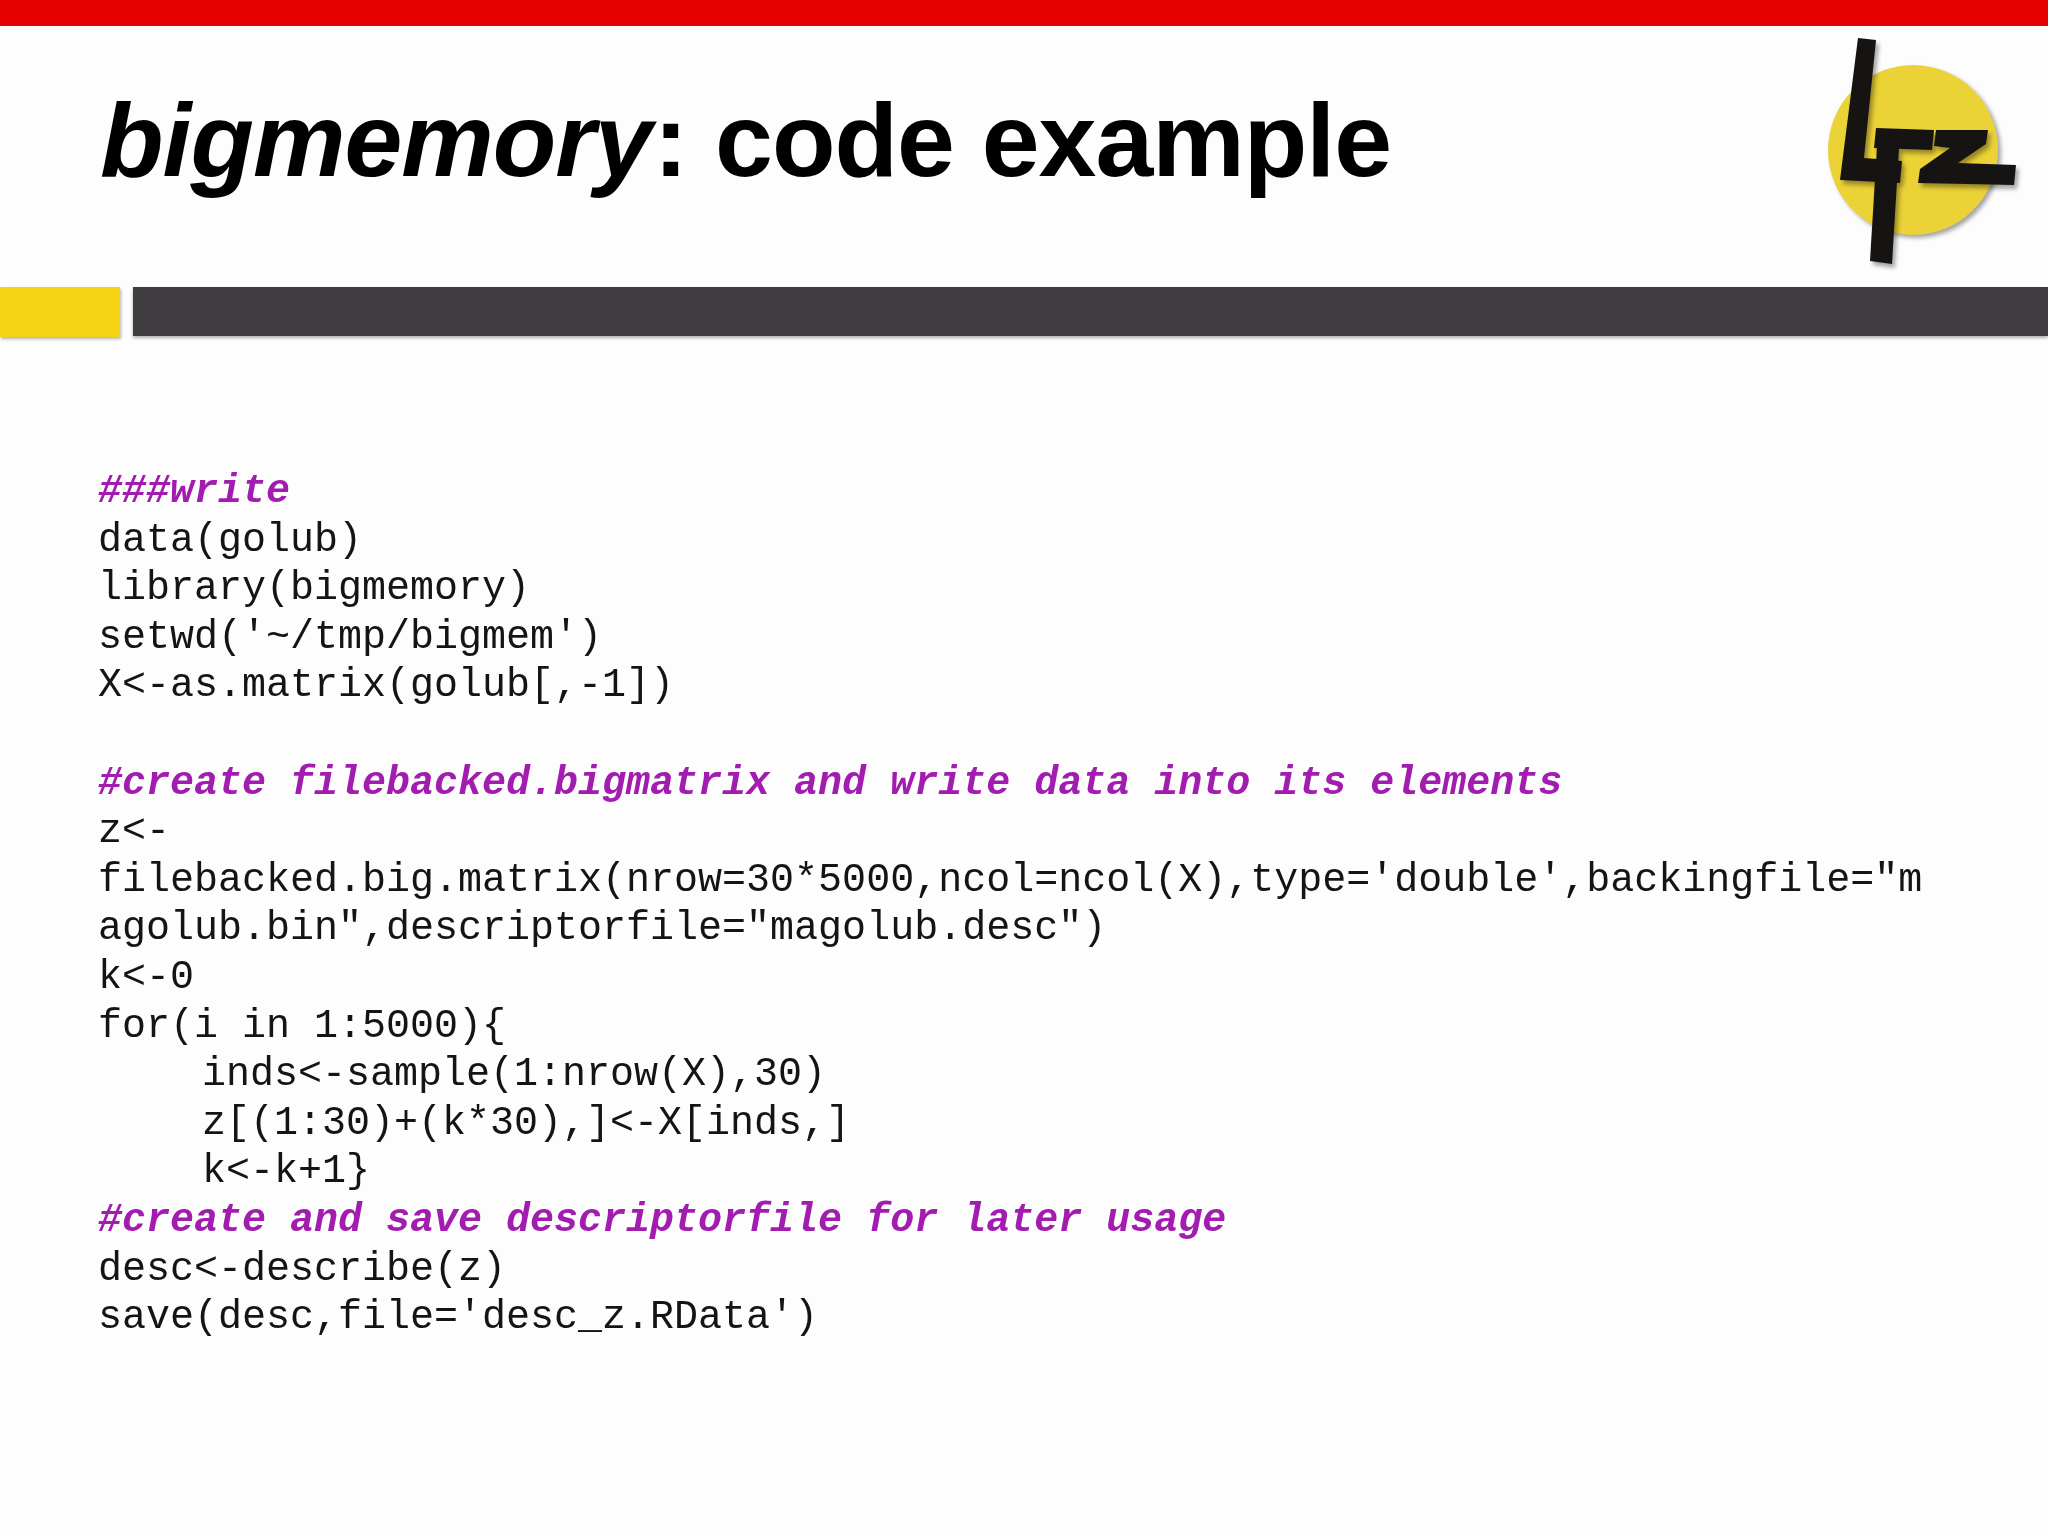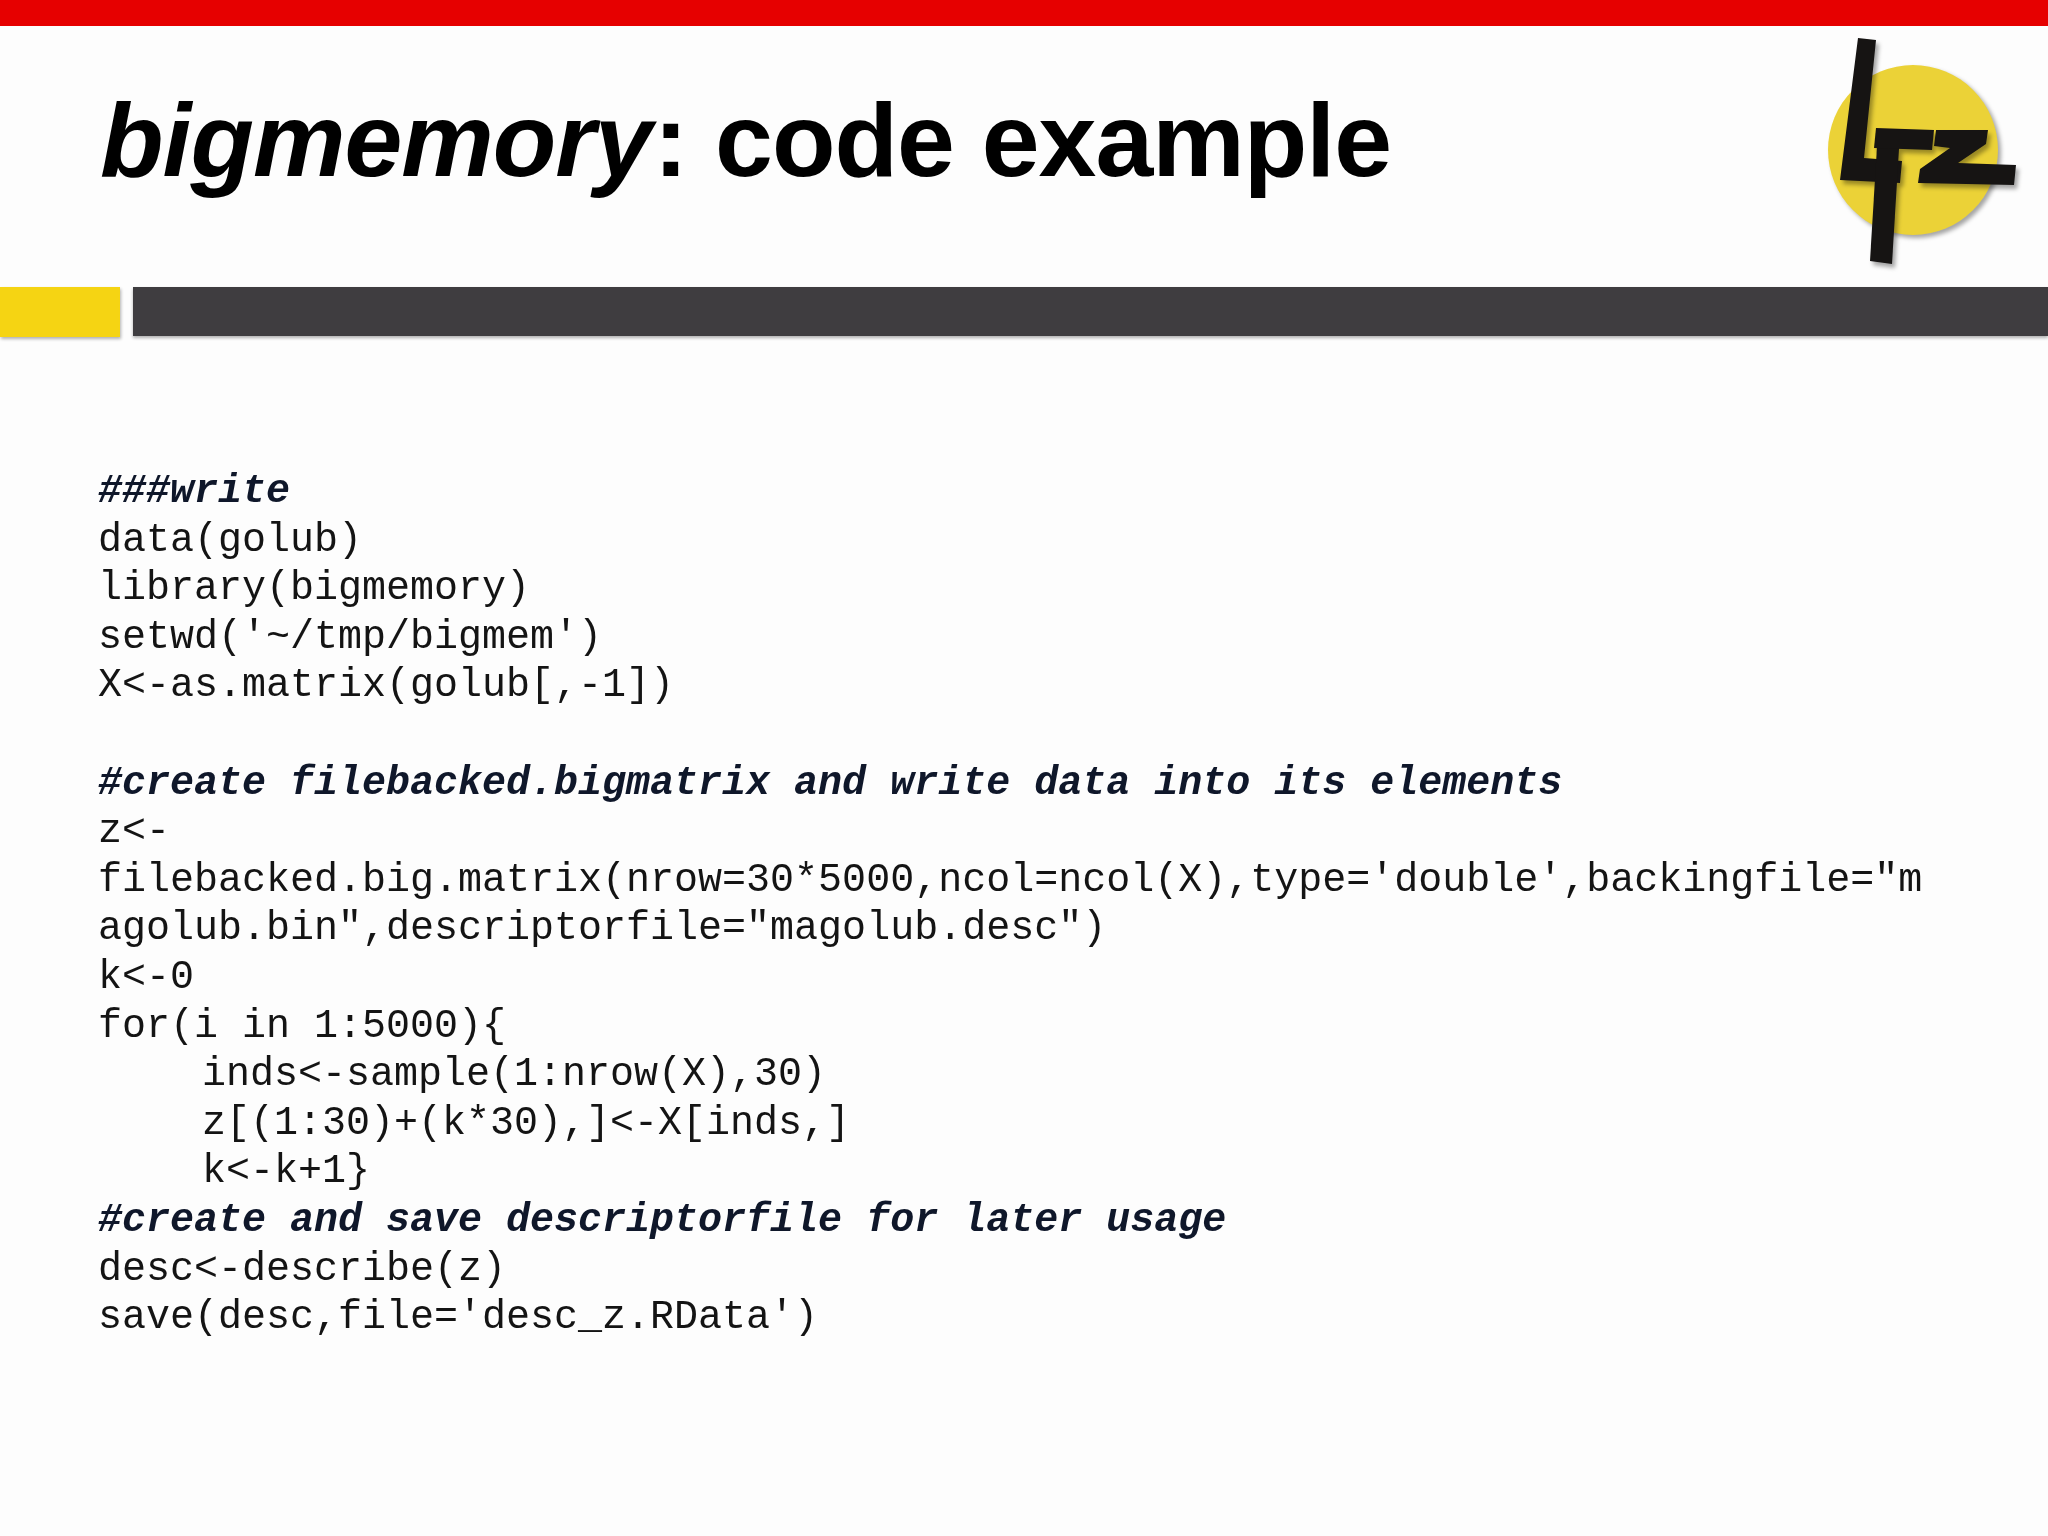--- a/index.html
+++ b/index.html
@@ -72,21 +72,21 @@
     line-height: 48.6px;
     color: #141414;
     white-space: pre;
     tab-size: 104px;
     -moz-tab-size: 104px;
   }
   .code-line { white-space: pre; }
   .code-line.comment {
     font-weight: bold;
     font-style: italic;
-    color: #0f172a;
+    color: #a21caf;
   }
 </style>
 </head>
 <body>
 
 <div class="red-bar"></div>
 
 <h1 class="slide-title"><span class="title-italic">bigmemory</span><span>: code example</span></h1>
 
 <div class="logo-box">

